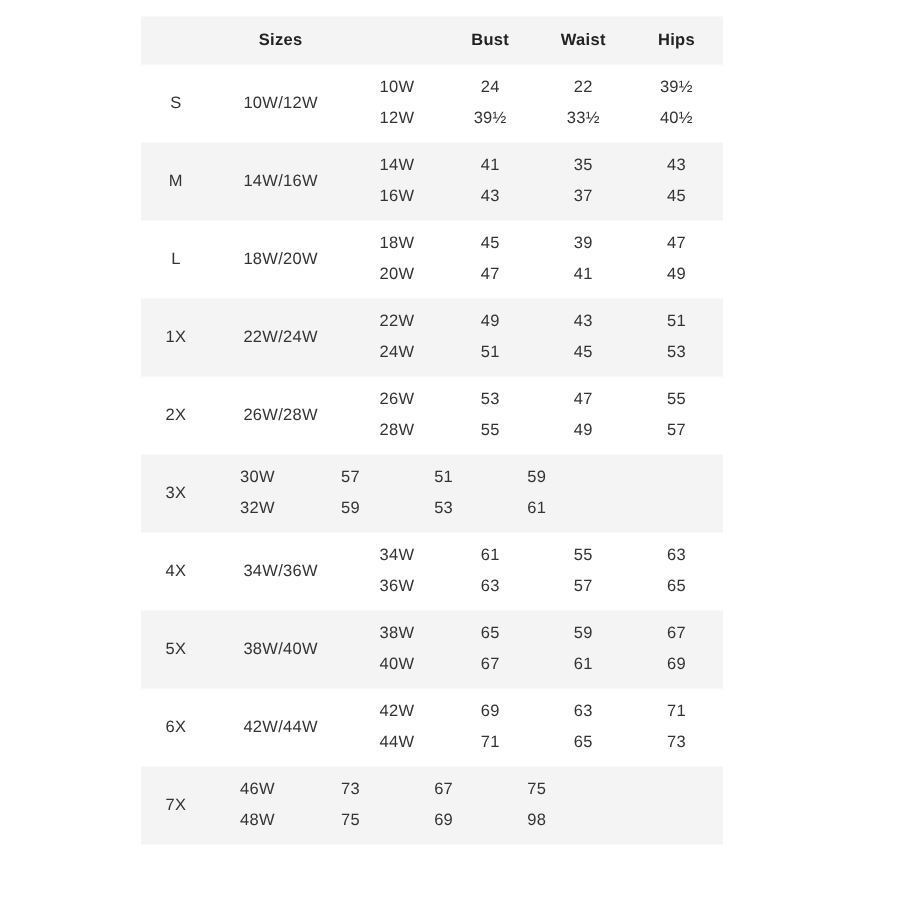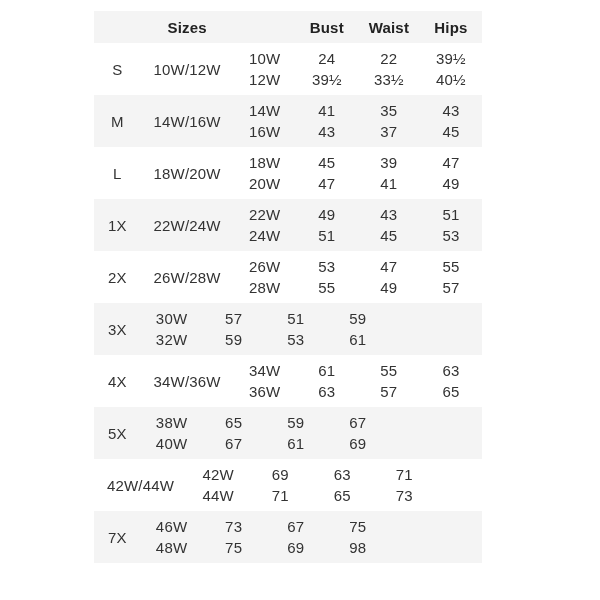--- a/index.html
+++ b/index.html
@@ -12,21 +12,21 @@
   .canvas {
     position: relative;
     width: 600px; height: 600px;
     background: #ffffff;
     overflow: hidden;
   }
   .size-table {
     position: absolute;
     left: 94px; top: 11px;
     width: 388px;
-    font-size: 15px;
+    font-size: 11px;
     letter-spacing: 0.2px;
   }
   .row { display: flex; align-items: stretch; height: 52px; background: transparent; }
   .row.shaded { background: var(--band, #f4f4f4); }
   .row.header-row { height: 32px; font-weight: bold; color: var(--header-text, #222222); }
   .c-size  { width: 12%; display: flex; align-items: center; justify-content: center; }
   .c-range { width: 24%; display: flex; align-items: center; justify-content: center; }
   .subgrid {
     width: 64%;
     display: grid;
@@ -148,32 +148,34 @@
           <div class="cell">55</div>
           <div class="cell">63</div>
           <div class="cell">36W</div>
           <div class="cell">63</div>
           <div class="cell">57</div>
           <div class="cell">65</div>
         </div>
       </div>
         <div class="row shaded">
         <div class="cell c-size">5X</div>
+        <div class="cell c-range">38W/40W</div>
         <div class="subgrid">
           <div class="cell">38W</div>
           <div class="cell">65</div>
           <div class="cell">59</div>
           <div class="cell">67</div>
           <div class="cell">40W</div>
           <div class="cell">67</div>
           <div class="cell">61</div>
           <div class="cell">69</div>
         </div>
       </div>
         <div class="row">
+        <div class="cell c-size">6X</div>
         <div class="cell c-range">42W/44W</div>
         <div class="subgrid">
           <div class="cell">42W</div>
           <div class="cell">69</div>
           <div class="cell">63</div>
           <div class="cell">71</div>
           <div class="cell">44W</div>
           <div class="cell">71</div>
           <div class="cell">65</div>
           <div class="cell">73</div>

